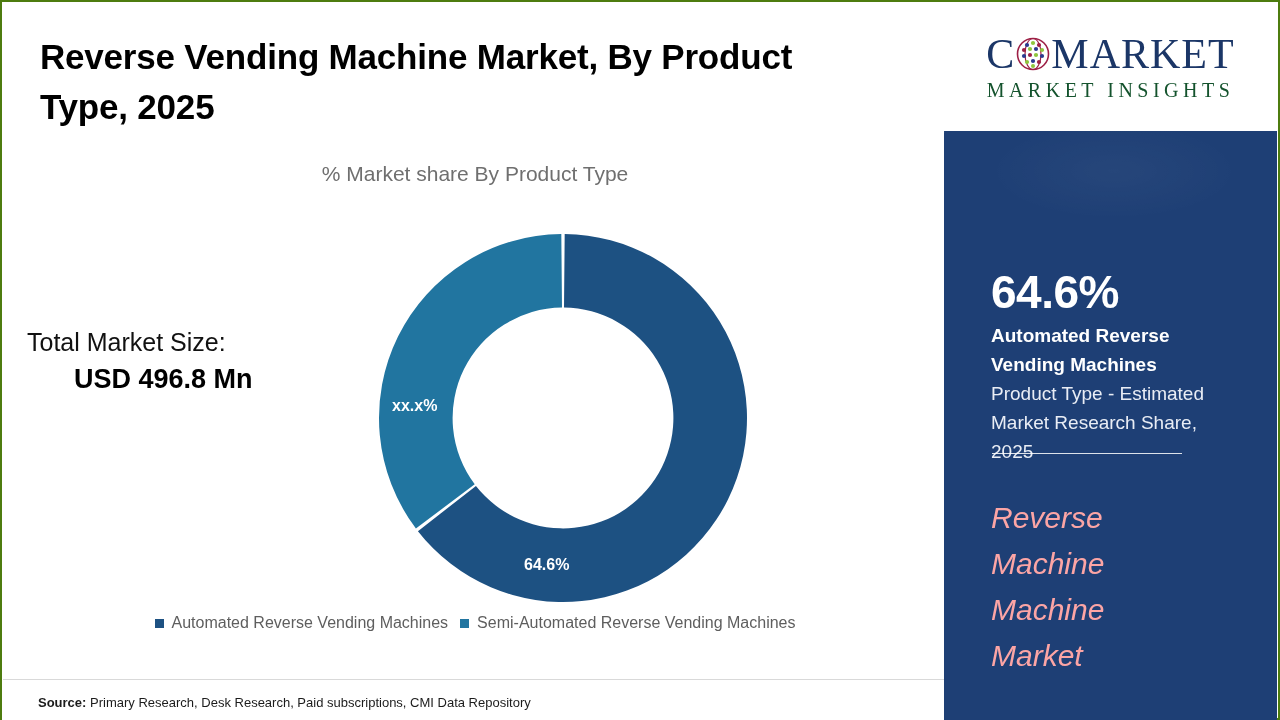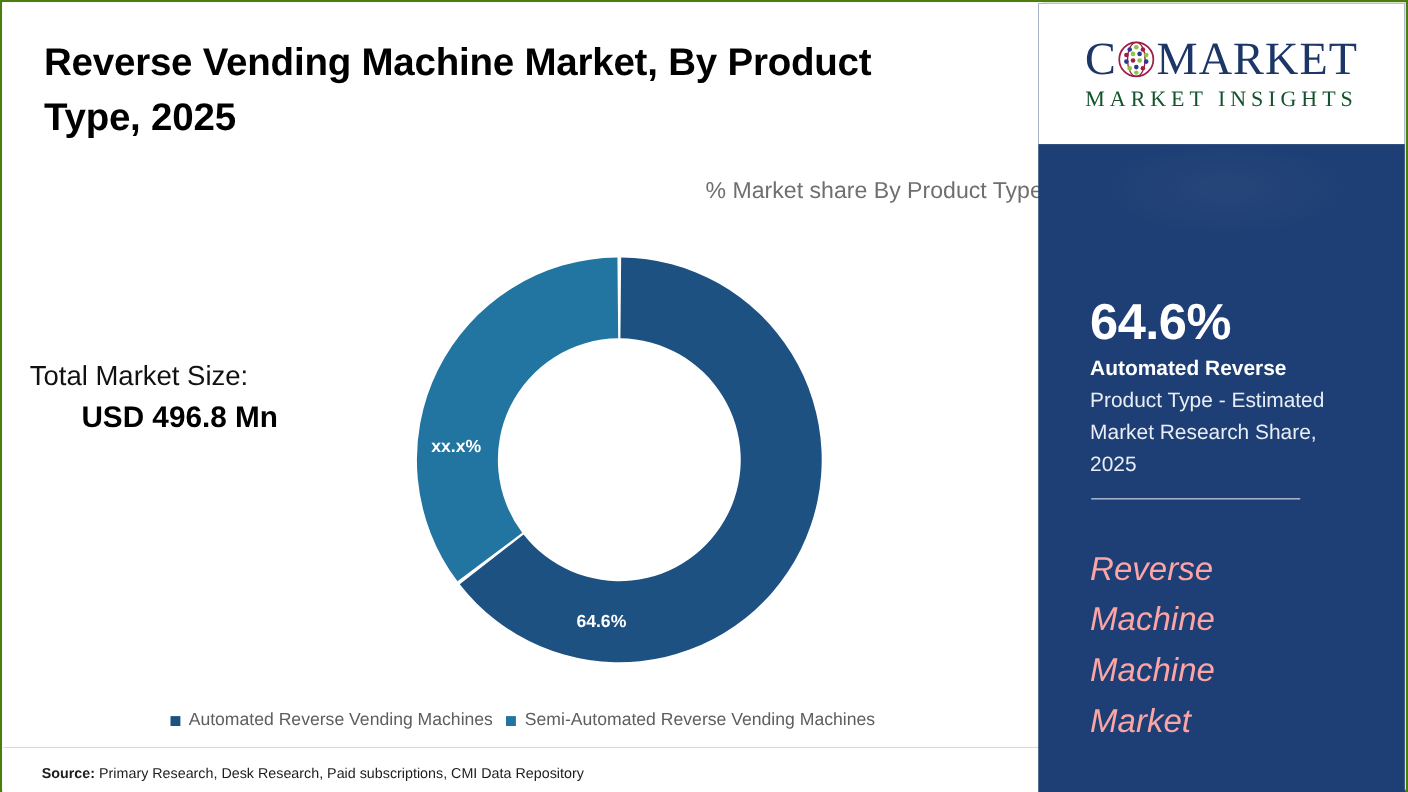--- a/index.html
+++ b/index.html
@@ -41,21 +41,21 @@
     line-height: 50px;
     color: #000000;
     letter-spacing: -0.2px;
   }
 
   #chart-subtitle {
     position: absolute;
     left: 0;
     top: 160px;
     width: 946px;
-    text-align: right;
+    text-align: center;
     font-size: 21px;
     color: #6f6f6f;
   }
 
   #total-market-block {
     position: absolute;
     left: 25px;
     top: 322px;
     width: 300px;
   }
@@ -86,21 +86,21 @@
     font-family: "Liberation Sans", sans-serif;
     font-size: 16px;
     font-weight: bold;
     fill: #ffffff;
   }
 
   
   #legend {
     position: absolute;
     left: 0;
-    top: 644px;
+    top: 612px;
     width: 946px;
     display: flex;
     justify-content: center;
     align-items: center;
     gap: 12px;
   }
   .legend-item {
     display: flex;
     align-items: center;
     gap: 8px;
@@ -339,20 +339,21 @@
         </svg>
         <span class="logo-letter">MARKET</span>
       </div>
       <div id="logo-sub">MARKET INSIGHTS</div>
     </div>
 
     <div id="stat-block">
       <div id="stat-percent">64.6%</div>
       <div id="stat-name">
         <div>Automated Reverse</div>
+        <div>Vending Machines</div>
       </div>
       <div id="stat-desc">
         <div>Product Type - Estimated</div>
         <div>Market Research Share,</div>
         <div>2025</div>
       </div>
     </div>
     <div id="stat-rule"></div>
 
     <div id="panel-headline">

